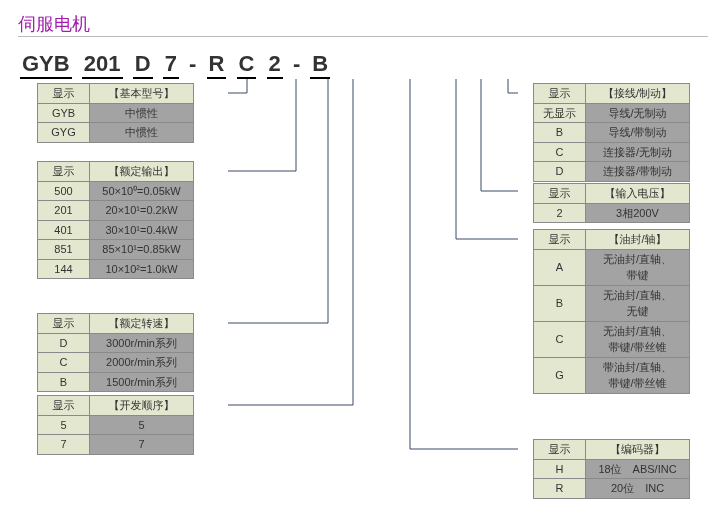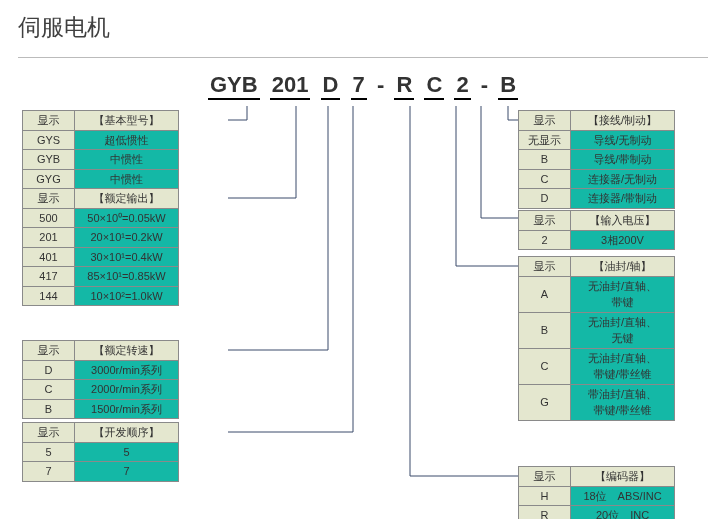--- a/index.html
+++ b/index.html
@@ -7,42 +7,42 @@
     margin: 0;
     padding: 12px 18px;
     font-family: "Microsoft YaHei", "SimSun", Arial, sans-serif;
     font-size: 12px;
     background: #fff;
     color: #333;
     width: 726px;
     position: relative;
   }
   .title {
-    color: #404040;
-    font-size: 23px;
+    color: #a21caf;
+    font-size: 18px;
     font-weight: 500;
     border-bottom: 1px solid #bbb;
-    padding-bottom: 14px;
+    padding-bottom: 0;
     margin-bottom: 14px;
   }
   .model {
     font-size: 22px;
     font-weight: bold;
     letter-spacing: 0px;
-    text-align: center;
-    margin-bottom: 6px;
+    margin-bottom: 0;
   }
   .model .seg { display:inline-block; padding: 0 2px; border-bottom: 2px solid #000; margin: 0 2px;}
   .model .dash { display:inline-block; padding: 0 2px; }
   .layout { position: relative; height: 440px; }
   .tbl {
     position: absolute;
     border-collapse: collapse;
     font-size: 11px;
-    background: #14b8a6;
+    background: #a3a3a3;
+    margin-left: 15px;
   }
   .tbl td, .tbl th {
     border: 1px solid #8a8a8a;
     padding: 1px 4px;
     text-align: center;
     line-height: 1.5;
     font-weight: normal;
   }
   .tbl th { background: #e4e7cf; }
   .tbl .c1 { width: 52px; background:#e4e7cf;}
@@ -85,24 +85,20 @@
     </g>
   </svg>
 
   <table class="tbl small" style="top:4px;left:4px">
     <tbody>
         <tr>
           <th class="c1">显示</th>
           <th class="c2">【基本型号】</th>
         </tr>
     <tr>
-          <td class="c1">GYS</td>
-          <td>超低惯性</td>
-        </tr>
-    <tr>
           <td class="c1">GYB</td>
           <td>中惯性</td>
         </tr>
     <tr>
           <td class="c1">GYG</td>
           <td>中惯性</td>
         </tr>
   </tbody>
     </table>
 
@@ -118,21 +114,21 @@
         </tr>
     <tr>
           <td class="c1">201</td>
           <td>20×10¹=0.2kW</td>
         </tr>
     <tr>
           <td class="c1">401</td>
           <td>30×10¹=0.4kW</td>
         </tr>
     <tr>
-          <td class="c1">417</td>
+          <td class="c1">851</td>
           <td>85×10¹=0.85kW</td>
         </tr>
     <tr>
           <td class="c1">144</td>
           <td>10×10²=1.0kW</td>
         </tr>
   </tbody>
     </table>
 
   <table class="tbl small" style="top:234px;left:4px">

